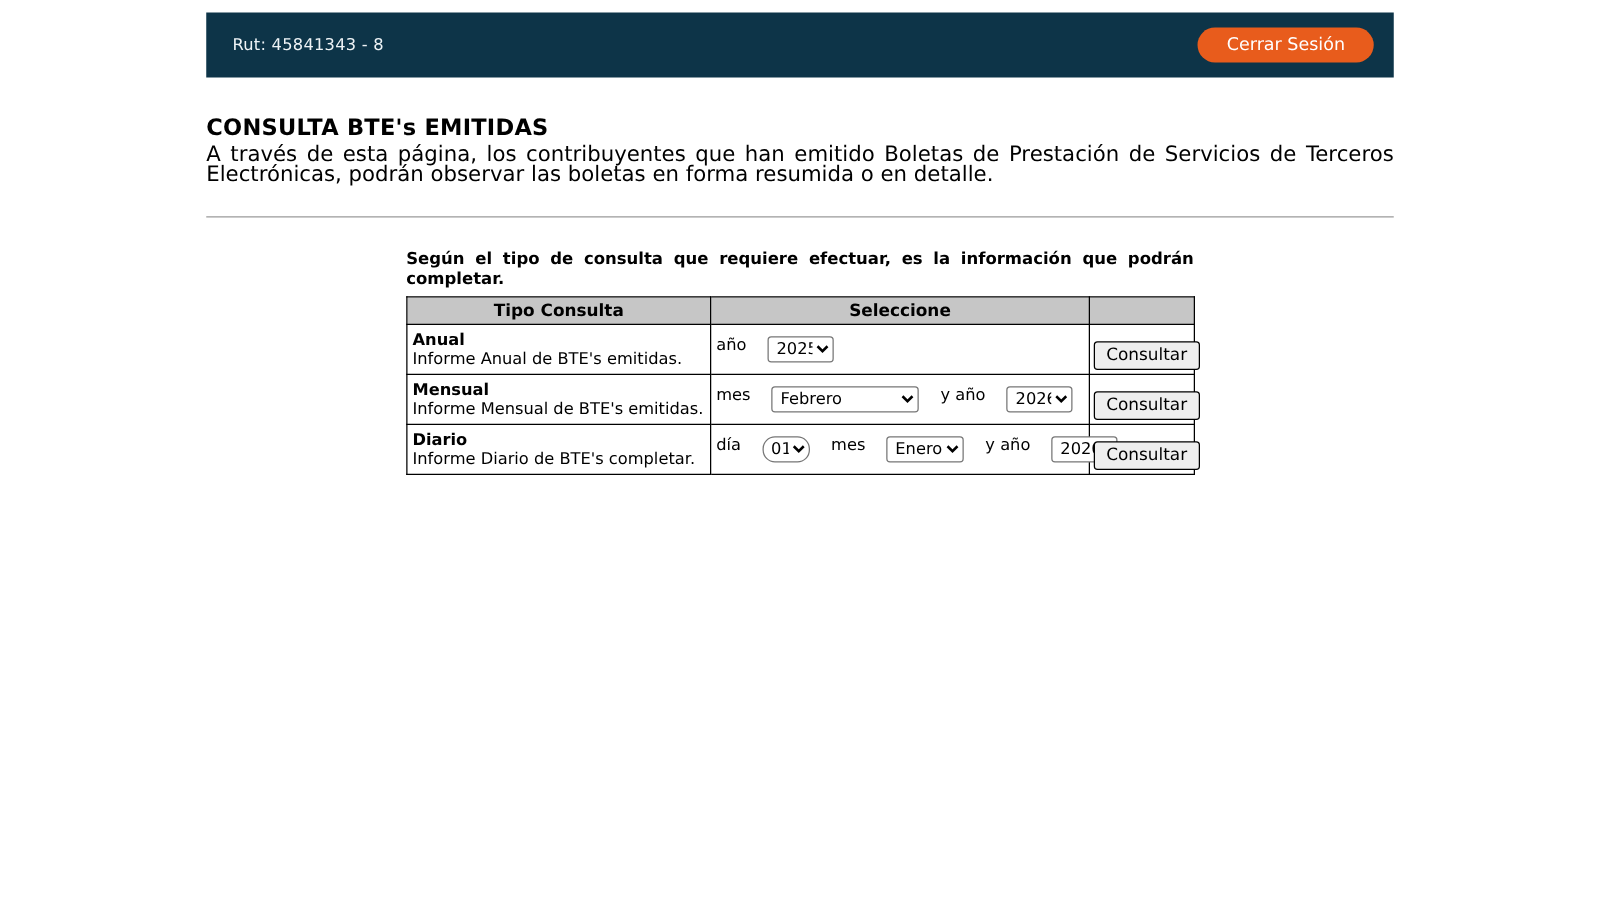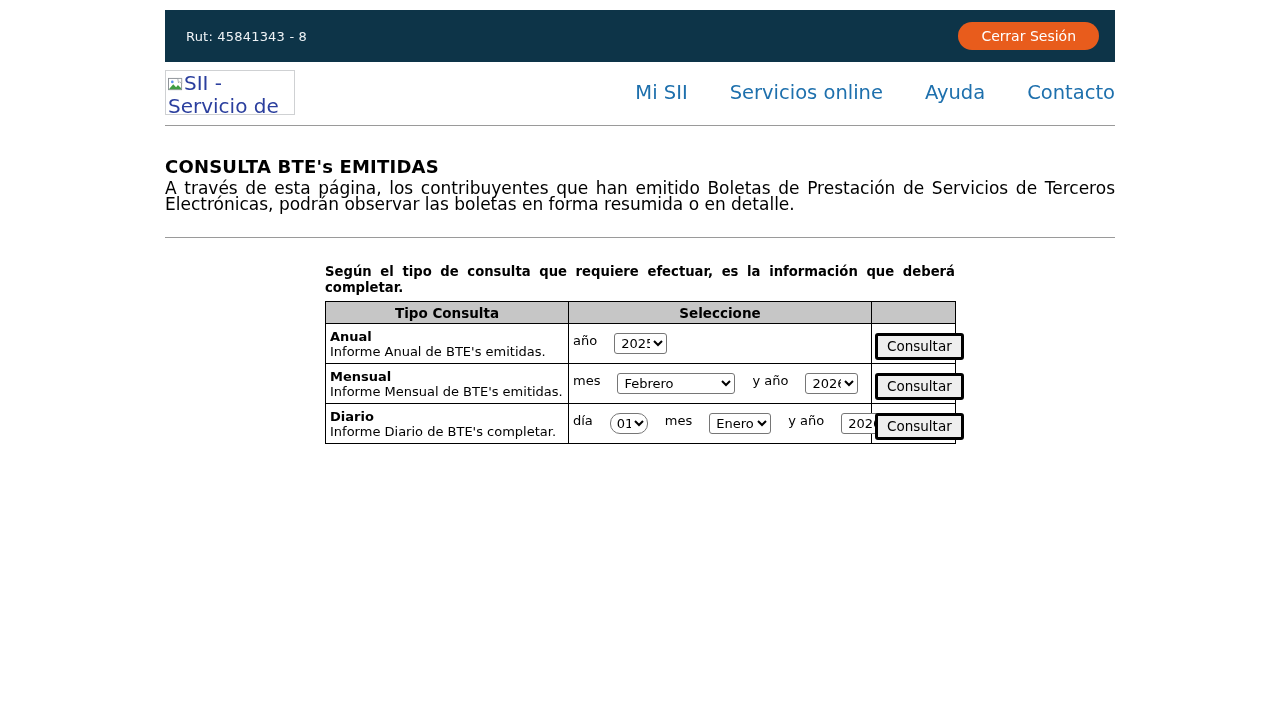--- a/index.html
+++ b/index.html
@@ -107,56 +107,42 @@
     border:1px solid #767676;border-radius:3px;
     padding:0 0 0 2px;
   }
   .w-year{width:53px;}
   .w-month{width:118px;}
   .w-day{width:38px;border-radius:10px;}
 
   .consultar-btn{
     font-family:inherit;font-size:13.5px;color:#000;
     background:#efefef;
-    border:3px solid #000000;border-radius:3px;
+    border:1px solid #000000;border-radius:3px;
     padding:2px 9px 3px;cursor:pointer;
   }
 </style>
 </head>
 <body>
 
 <div class="container">
 
   <div class="topbar">
     <span class="rut">Rut: 45841343 - 8</span>
     <button class="logout-btn">Cerrar Sesión</button>
   </div>
 
-  <div class="site-header">
-    <a href="#" class="logo-box"><span><svg viewBox="0 0 16 16" width="15" height="15" aria-hidden="true">
-            <rect x="0.5" y="1.5" width="14" height="12" fill="#ffffff" stroke="#8a8f94"></rect>
-            <circle cx="4.6" cy="5.2" r="1.4" fill="#5b8def"></circle>
-            <path d="M1.2 12.8 L5.6 7.6 L8.6 10.8 L10.6 8.6 L13.8 11.8 V13 H1.2 Z" fill="#3f9d44"></path>
-            <path d="M10.4 1.6 L14.6 1.6 L14.6 7.2 L12.4 5.0 L11.2 6.2 Z" fill="#ffffff" stroke="#8a8f94" stroke-width="0.7"></path>
-          </svg></span><span>SII - Servicio de</span></a>
-    <nav class="main-nav">
-      <a href="#">Mi SII</a>
-      <a href="#">Servicios online</a>
-      <a href="#">Ayuda</a>
-      <a href="#">Contacto</a>
-    </nav>
-  </div>
 
   <h1 class="page-title">CONSULTA BTE's EMITIDAS</h1>
   <p class="page-description">A través de esta página, los contribuyentes que han emitido Boletas de Prestación de Servicios de Terceros Electrónicas, podrán observar las boletas en forma resumida o en detalle.</p>
 
   <hr class="divider2">
 
   <div class="consulta">
-    <p class="instruction">Según el tipo de consulta que requiere efectuar, es la información que deberá completar.</p>
+    <p class="instruction">Según el tipo de consulta que requiere efectuar, es la información que podrán completar.</p>
 
     <table class="bte">
       <colgroup>
           <col style="width:243px">
           <col style="width:303px">
           <col style="width:84px">
         </colgroup>
       <thead>
         <tr>
           <th>Tipo Consulta</th>

